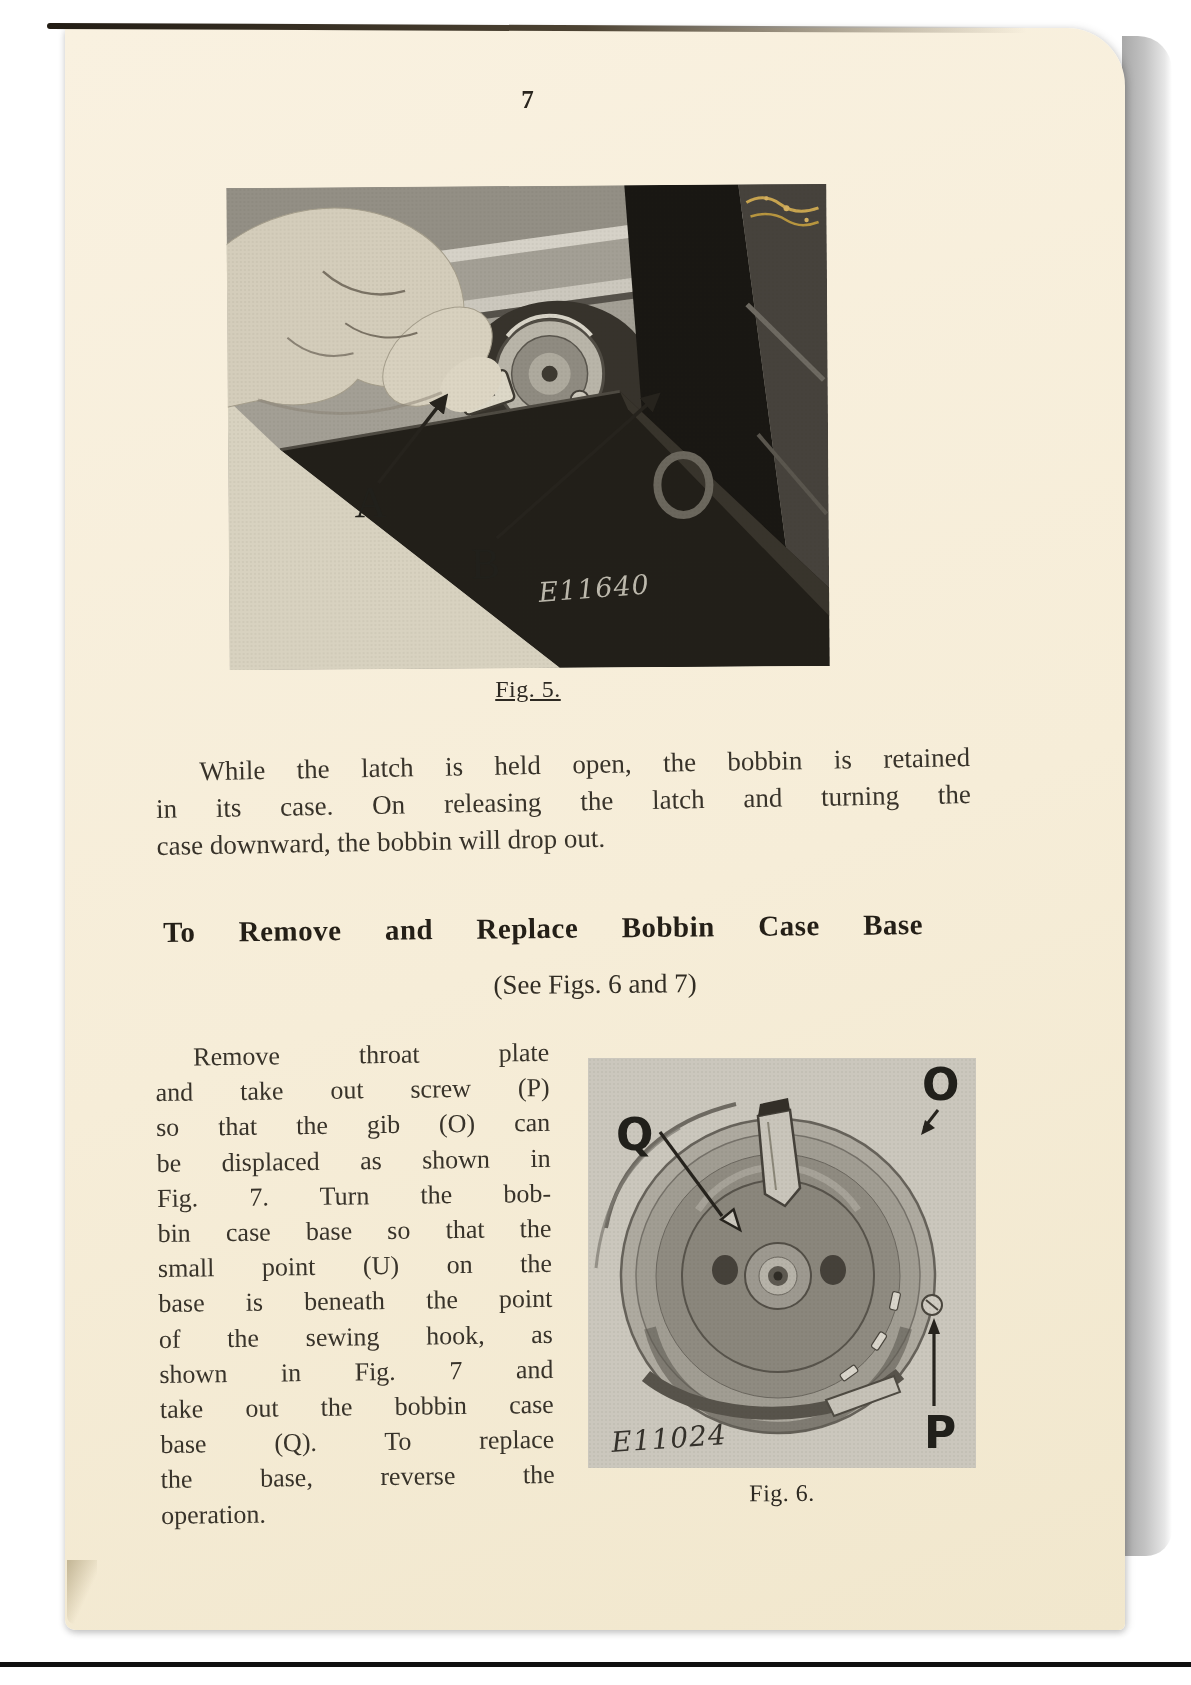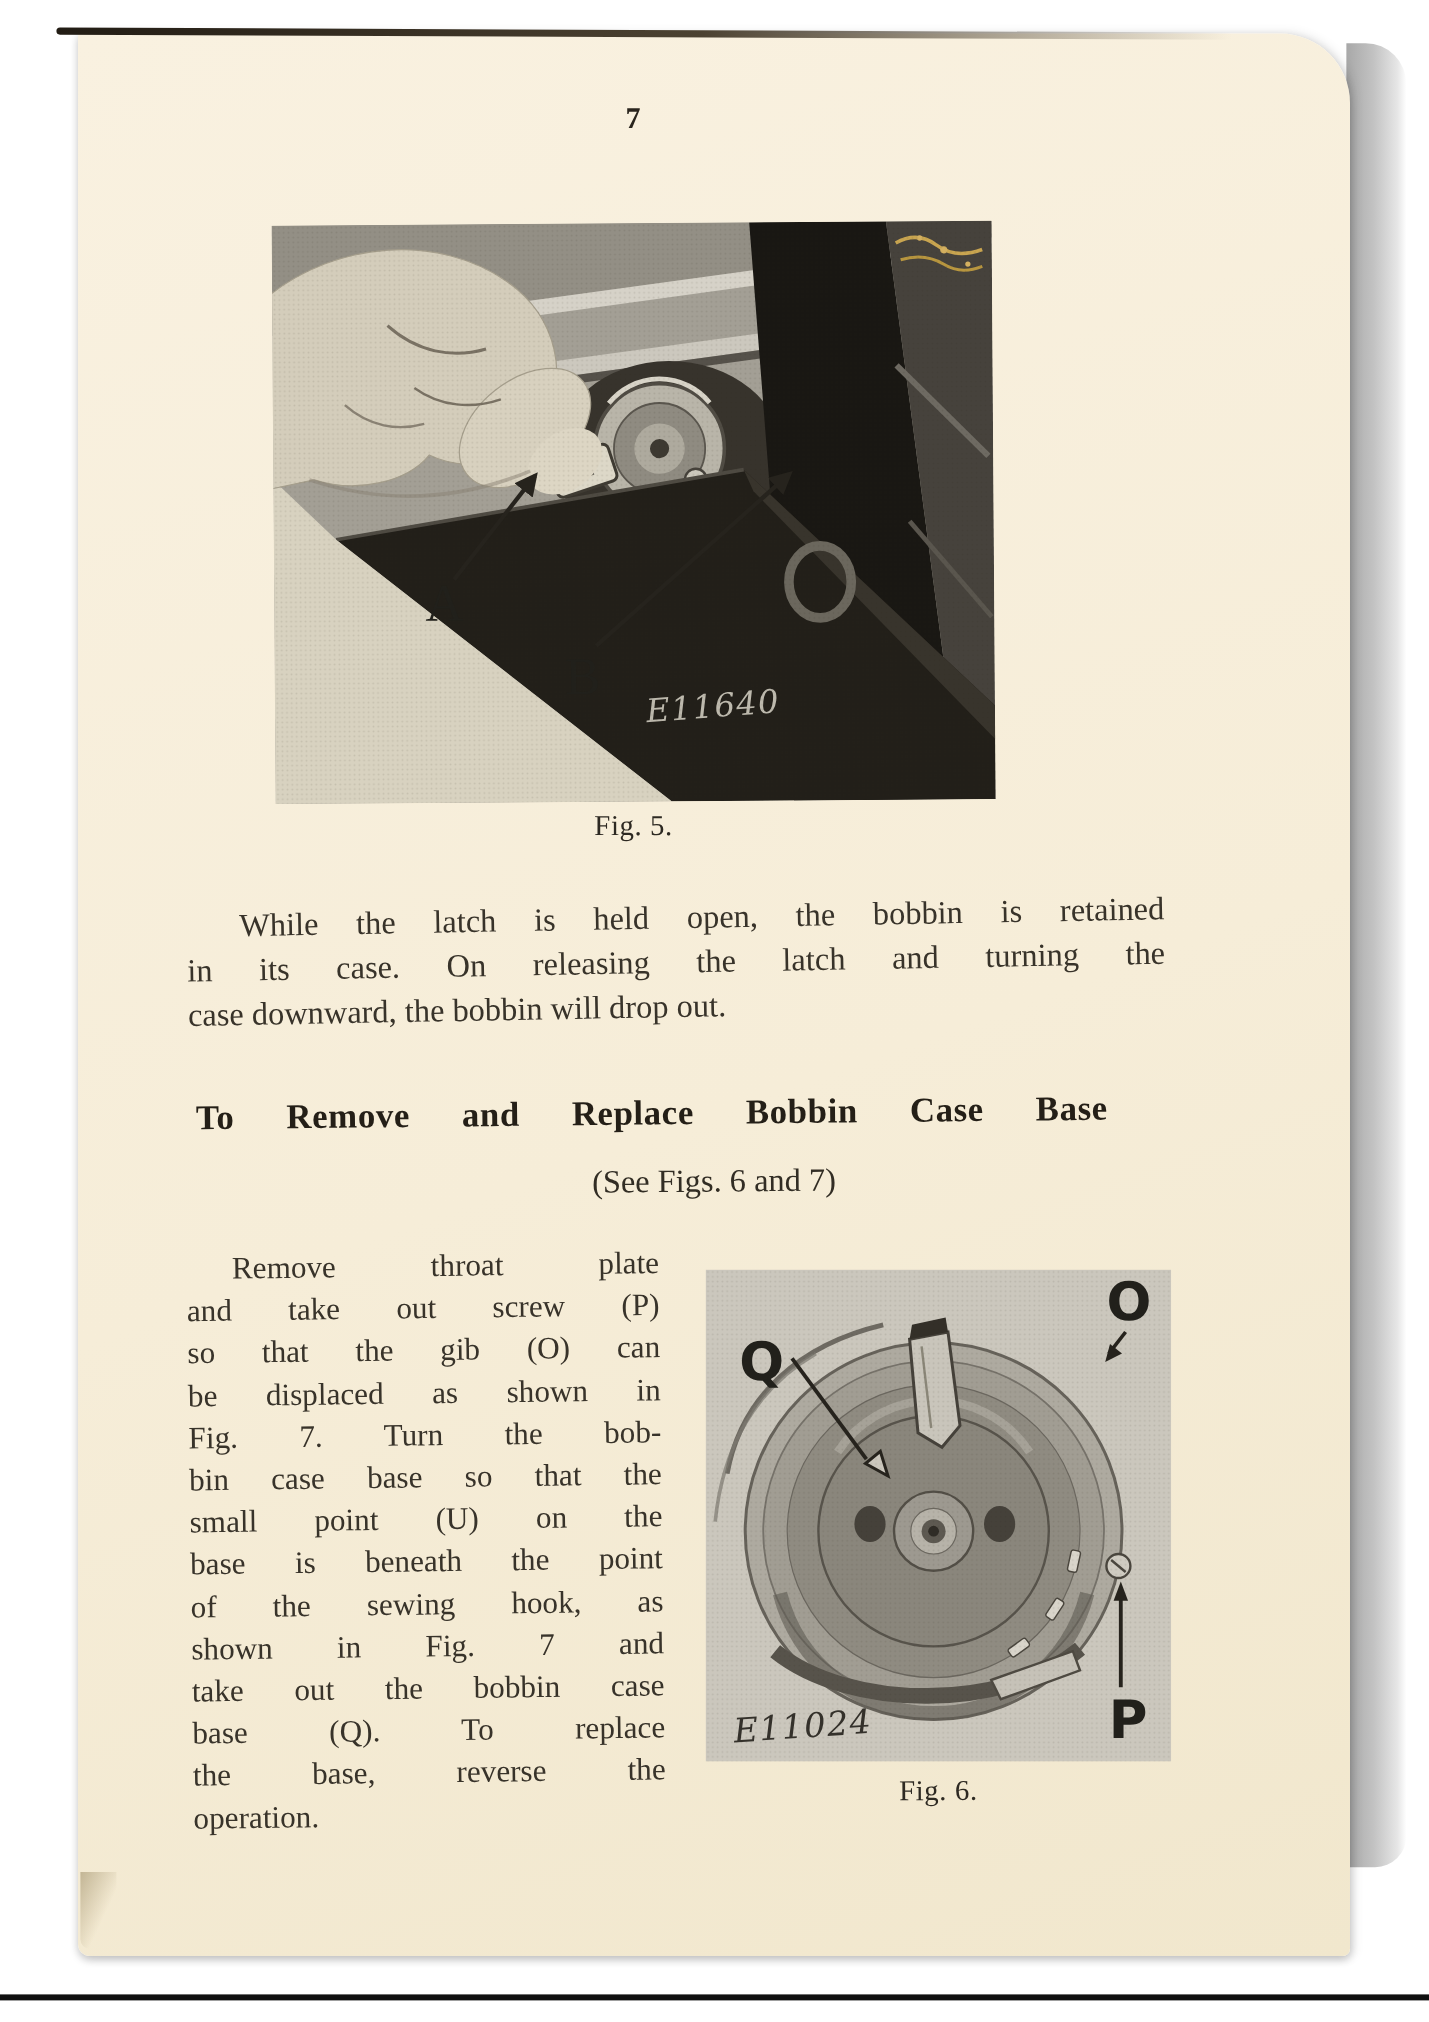--- a/index.html
+++ b/index.html
@@ -27,21 +27,21 @@
   .page-number{
     position:absolute;left:163px;top:58px;width:600px;text-align:center;
     font-size:25px;font-weight:700;color:#2a251e;letter-spacing:1px;
   }
   .photo{position:absolute;display:block;}
   .photo-fig5{left:163px;top:158px;width:600px;height:482px;transform:rotate(-0.4deg);}
   .photo-fig6{left:523px;top:1030px;width:388px;height:410px;}
   .fig-caption{
     position:absolute;font-size:24px;color:#2d2922;letter-spacing:0.5px;text-align:center;
   }
-  .caption-fig5{left:163px;top:648px;width:600px;}
+  .caption-fig5{left:163px;top:648px;width:600px;text-decoration:underline;}
   .caption-fig6{left:523px;top:1452px;width:388px;transform:rotate(-0.4deg);}
   .intro-para{
     position:absolute;left:90px;top:726px;width:815px;
     font-size:27px;line-height:37px;color:#38332a;
     transform:rotate(-1.05deg);transform-origin:0 0;
   }
   .jl{text-align:justify;text-align-last:justify;}
   .indent1{padding-left:44px;}
   .indent2{padding-left:38px;}
   .section-heading{

